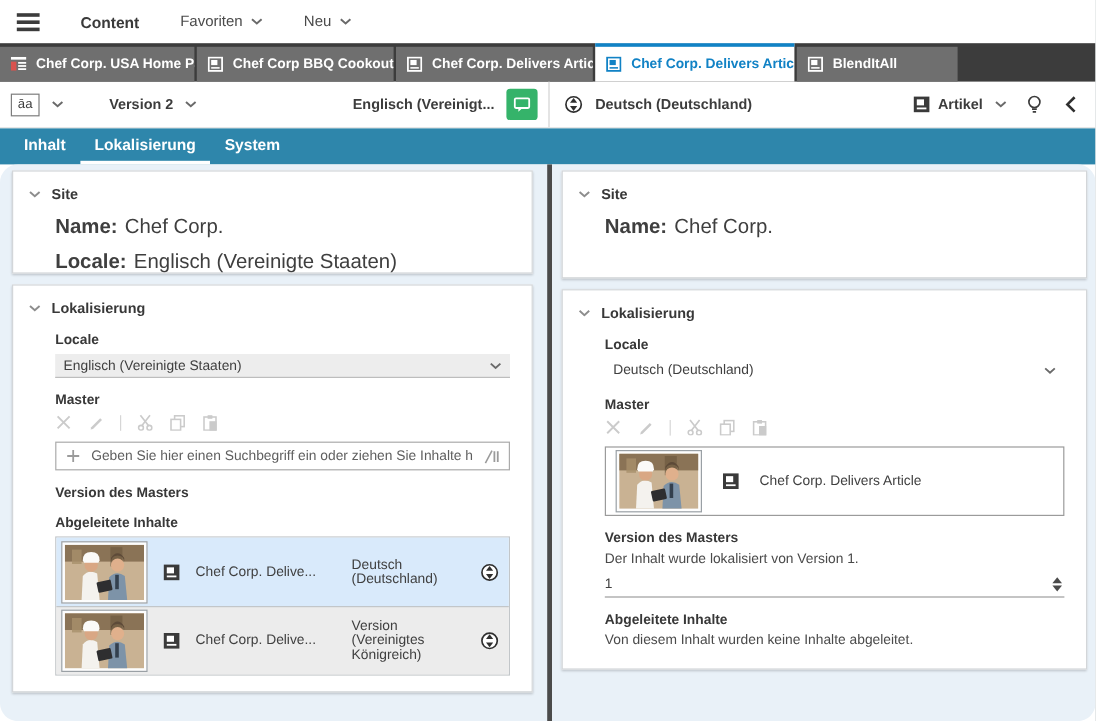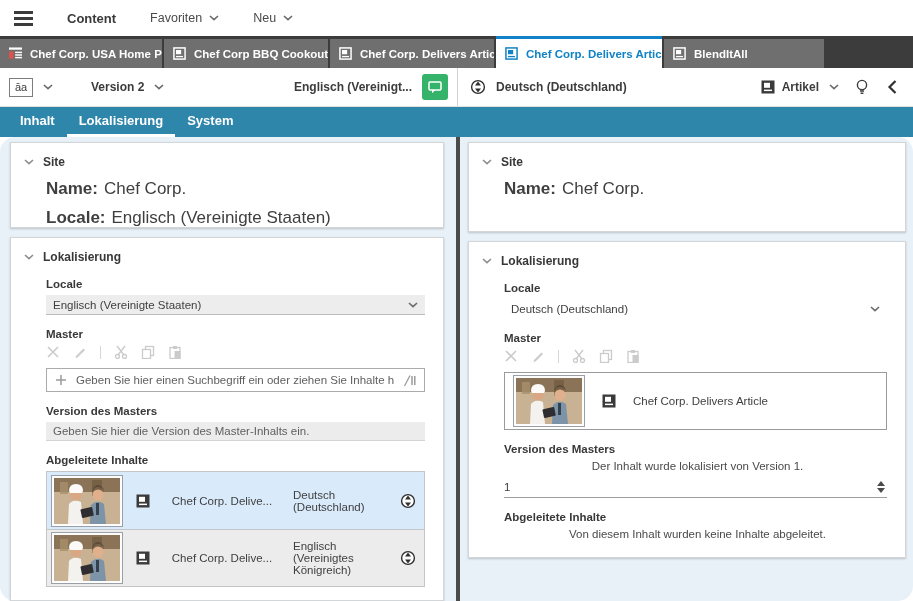--- a/index.html
+++ b/index.html
@@ -77,25 +77,25 @@
             border:none; border-bottom:1px solid #d4d4d4; height:19px; font:inherit;
             color:#5f5f5f; padding:0 7px; outline:none; }
   .ginput::placeholder { color:#5f5f5f; opacity:1; }
 
   .dlist { border:1px solid #c2c6c9; margin:0 4px 0 22px; }
   .drow { display:flex; align-items:center; gap:12px; padding:3px 8px 3px 4px; height:57px; }
   .drow.selected { background:#d9eafb; }
   .drow.alt { background:#ececec; border-top:1px solid #c2c6c9; }
   .thumb { background:#fdfdfd; border:1px solid #9aa0a5; padding:2px; flex-shrink:0; }
   .thumb svg { display:block; }
-  .drow .title { width:118px; white-space:nowrap; overflow:hidden;text-align:center; }
+  .drow .title { width:118px; white-space:nowrap; overflow:hidden; }
   .drow .loc { flex:1; }
   .masterbox { border:1px solid #9b9b9b; margin:2px 4px 0 22px; padding:3px 8px; height:58px;
                display:flex; align-items:center; gap:16px; }
-  .hint { margin:2px 0 4px 22px; font-size:11.5px; color:#4a4a4a;text-align:center; }
+  .hint { margin:2px 0 4px 22px; font-size:11.5px; color:#4a4a4a; }
   .numfield { display:flex; align-items:center; margin:2px 4px 0 22px;
               border-bottom:1px solid #9e9e9e; height:22px; }
   .numfield input { border:none; outline:none; flex:1; font:inherit; color:#3f3f3f; }
   .spin { display:flex; flex-direction:column; gap:2px; align-items:center; cursor:pointer; padding:0 2px; }
   .spin span { width:0; height:0; border-left:4px solid transparent; border-right:4px solid transparent; }
   .spin .up { border-bottom:5px solid #4a4a4a; }
   .spin .dn { border-top:5px solid #4a4a4a; }
 </style>
 </head>
 <body>
@@ -152,21 +152,21 @@
     </div>
     <div class="dtab active" style="width:166px">
       <svg class="icon12" viewBox="0 0 14 14">
           <rect x="1" y="1" width="12" height="12" fill="none" stroke="#1182c5" stroke-width="1.6"></rect>
           <rect x="3.2" y="3.2" width="5.6" height="4.6" fill="#1182c5"></rect>
           <rect x="3.2" y="9.6" width="7.6" height="1.4" fill="#1182c5"></rect>
         </svg>
       <span>Chef Corp. Delivers Article</span>
 
     </div>
-    <div class="dtab" style="width:160px">
+    <div class="dtab" style="width:134px">
       <svg class="icon12" viewBox="0 0 14 14">
           <rect x="1" y="1" width="12" height="12" fill="none" stroke="#fff" stroke-width="1.6"></rect>
           <rect x="3.2" y="3.2" width="5.6" height="4.6" fill="#fff"></rect>
           <rect x="3.2" y="9.6" width="7.6" height="1.4" fill="#fff"></rect>
         </svg>
       <span>BlendItAll</span>
     </div>
   </div>
 
   <div class="toolbar">
@@ -292,21 +292,20 @@
           <svg width="12" height="12" viewBox="0 0 12 12">
               <path d="M6 1v10M1 6h10" stroke="#9b9b9b" stroke-width="1.5"></path>
             </svg>
           <input placeholder="Geben Sie hier einen Suchbegriff ein oder ziehen Sie Inhalte hierher." style="">
           <svg width="13" height="13" viewBox="0 0 13 13">
               <path d="M1.5 12 L7 1.5" stroke="#9b9b9b" stroke-width="1.3"></path>
               <path d="M9 2v9M11.8 2v9" stroke="#9b9b9b" stroke-width="1.5"></path>
             </svg>
         </div>
         <div class="flabel">Version des Masters</div>
-        <input class="ginput" placeholder="Geben Sie hier die Version des Master-Inhalts ein." style="">
         <div class="flabel">Abgeleitete Inhalte</div>
         <div class="dlist">
           <div class="drow selected">
             <span class="thumb">
   <svg width="66" height="46" viewBox="0 0 66 46">
     <rect width="66" height="46" fill="#c9b293"></rect>
     <rect x="0" y="0" width="66" height="14" fill="#8a7356"></rect>
     <rect x="38" y="2" width="10" height="16" fill="#6e5a40" opacity=".7"></rect>
     <rect x="6" y="4" width="8" height="12" fill="#a8906c" opacity=".8"></rect>
 
@@ -354,21 +353,21 @@
 
     <rect x="27" y="30" width="12" height="9" rx="1" fill="#2e2e30" transform="rotate(-12 33 34)"></rect>
   </svg>
 </span>
             <svg class="ic16" viewBox="0 0 16 16">
                 <rect x="1.5" y="1.5" width="13" height="13" fill="#3a3a3a"></rect>
                 <rect x="4" y="3.8" width="6" height="5" fill="#fff"></rect>
                 <rect x="4" y="10.6" width="8" height="1.5" fill="#fff"></rect>
               </svg>
             <span class="title">Chef Corp. Delive...</span>
-            <span class="loc">Englisch (Vereinigtes Königreich)</span>
+            <span class="loc">Version (Vereinigtes Königreich)</span>
             <svg class="ic16" viewBox="0 0 16 16">
                 <circle cx="8" cy="8" r="6.4" fill="#fff" stroke="#2f2f2f" stroke-width="1.4"></circle>
                 <path d="M8 2.6 L11 6.6 H5 Z" fill="#2f2f2f"></path>
                 <path d="M8 13.4 L5 9.4 H11 Z" fill="#2f2f2f"></path>
               </svg>
           </div>
         </div>
       </div>
     </div>
 

